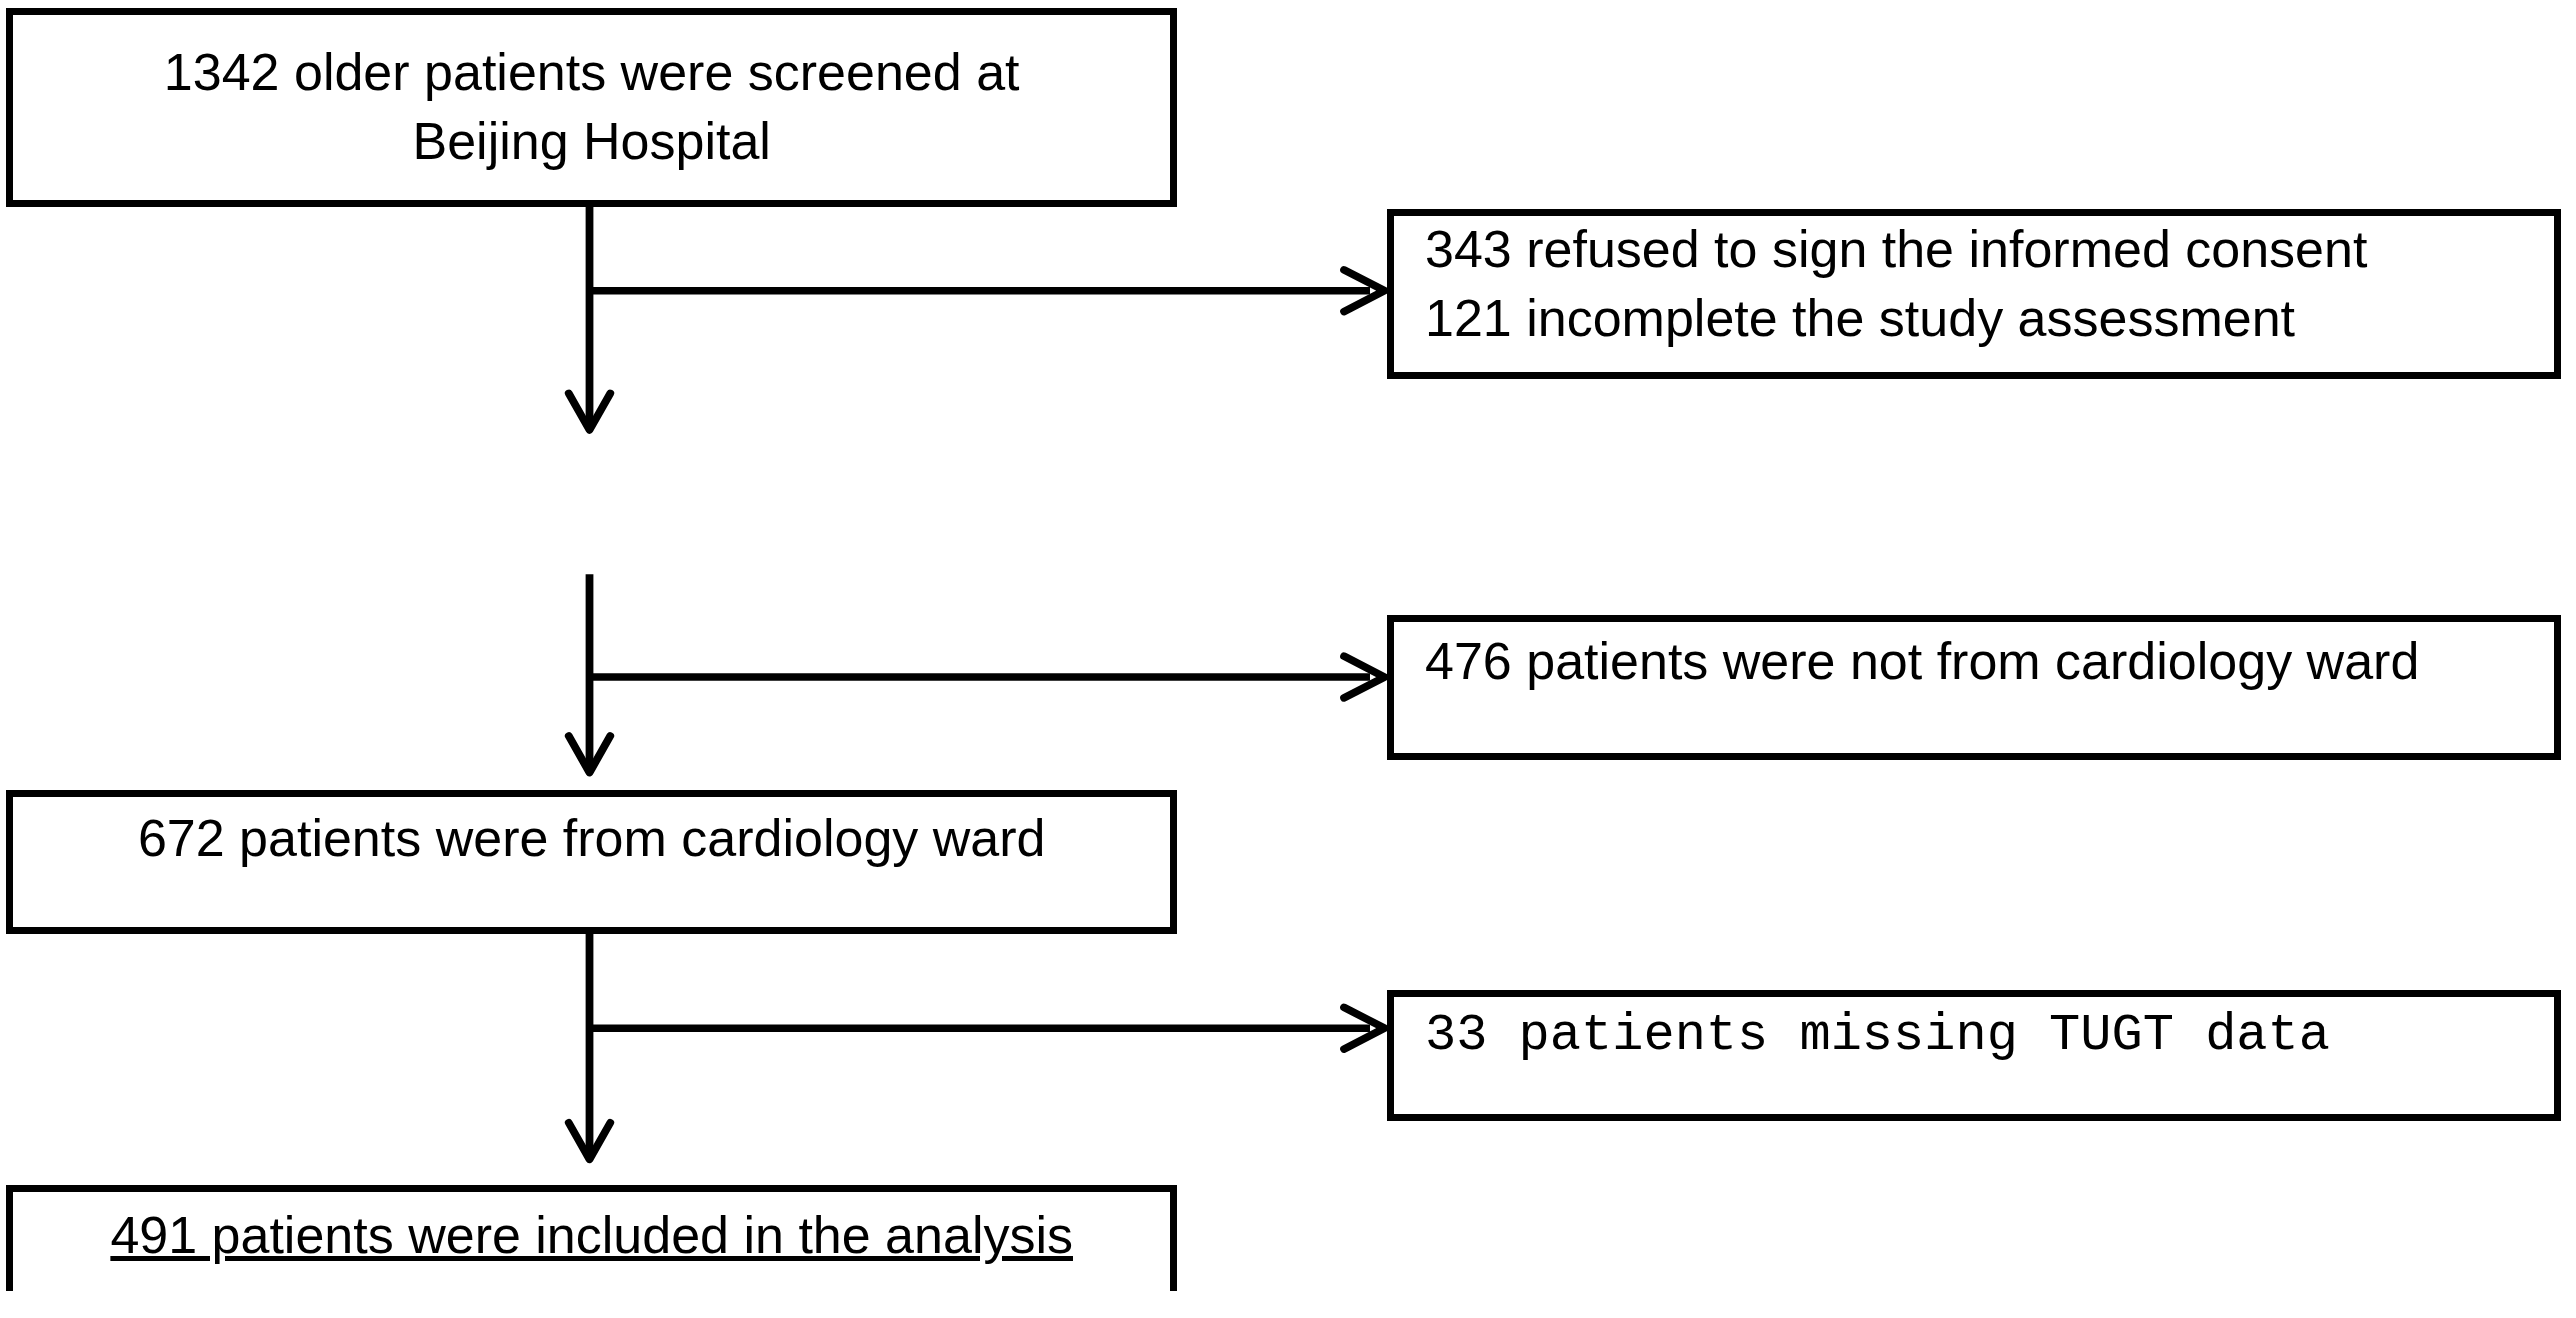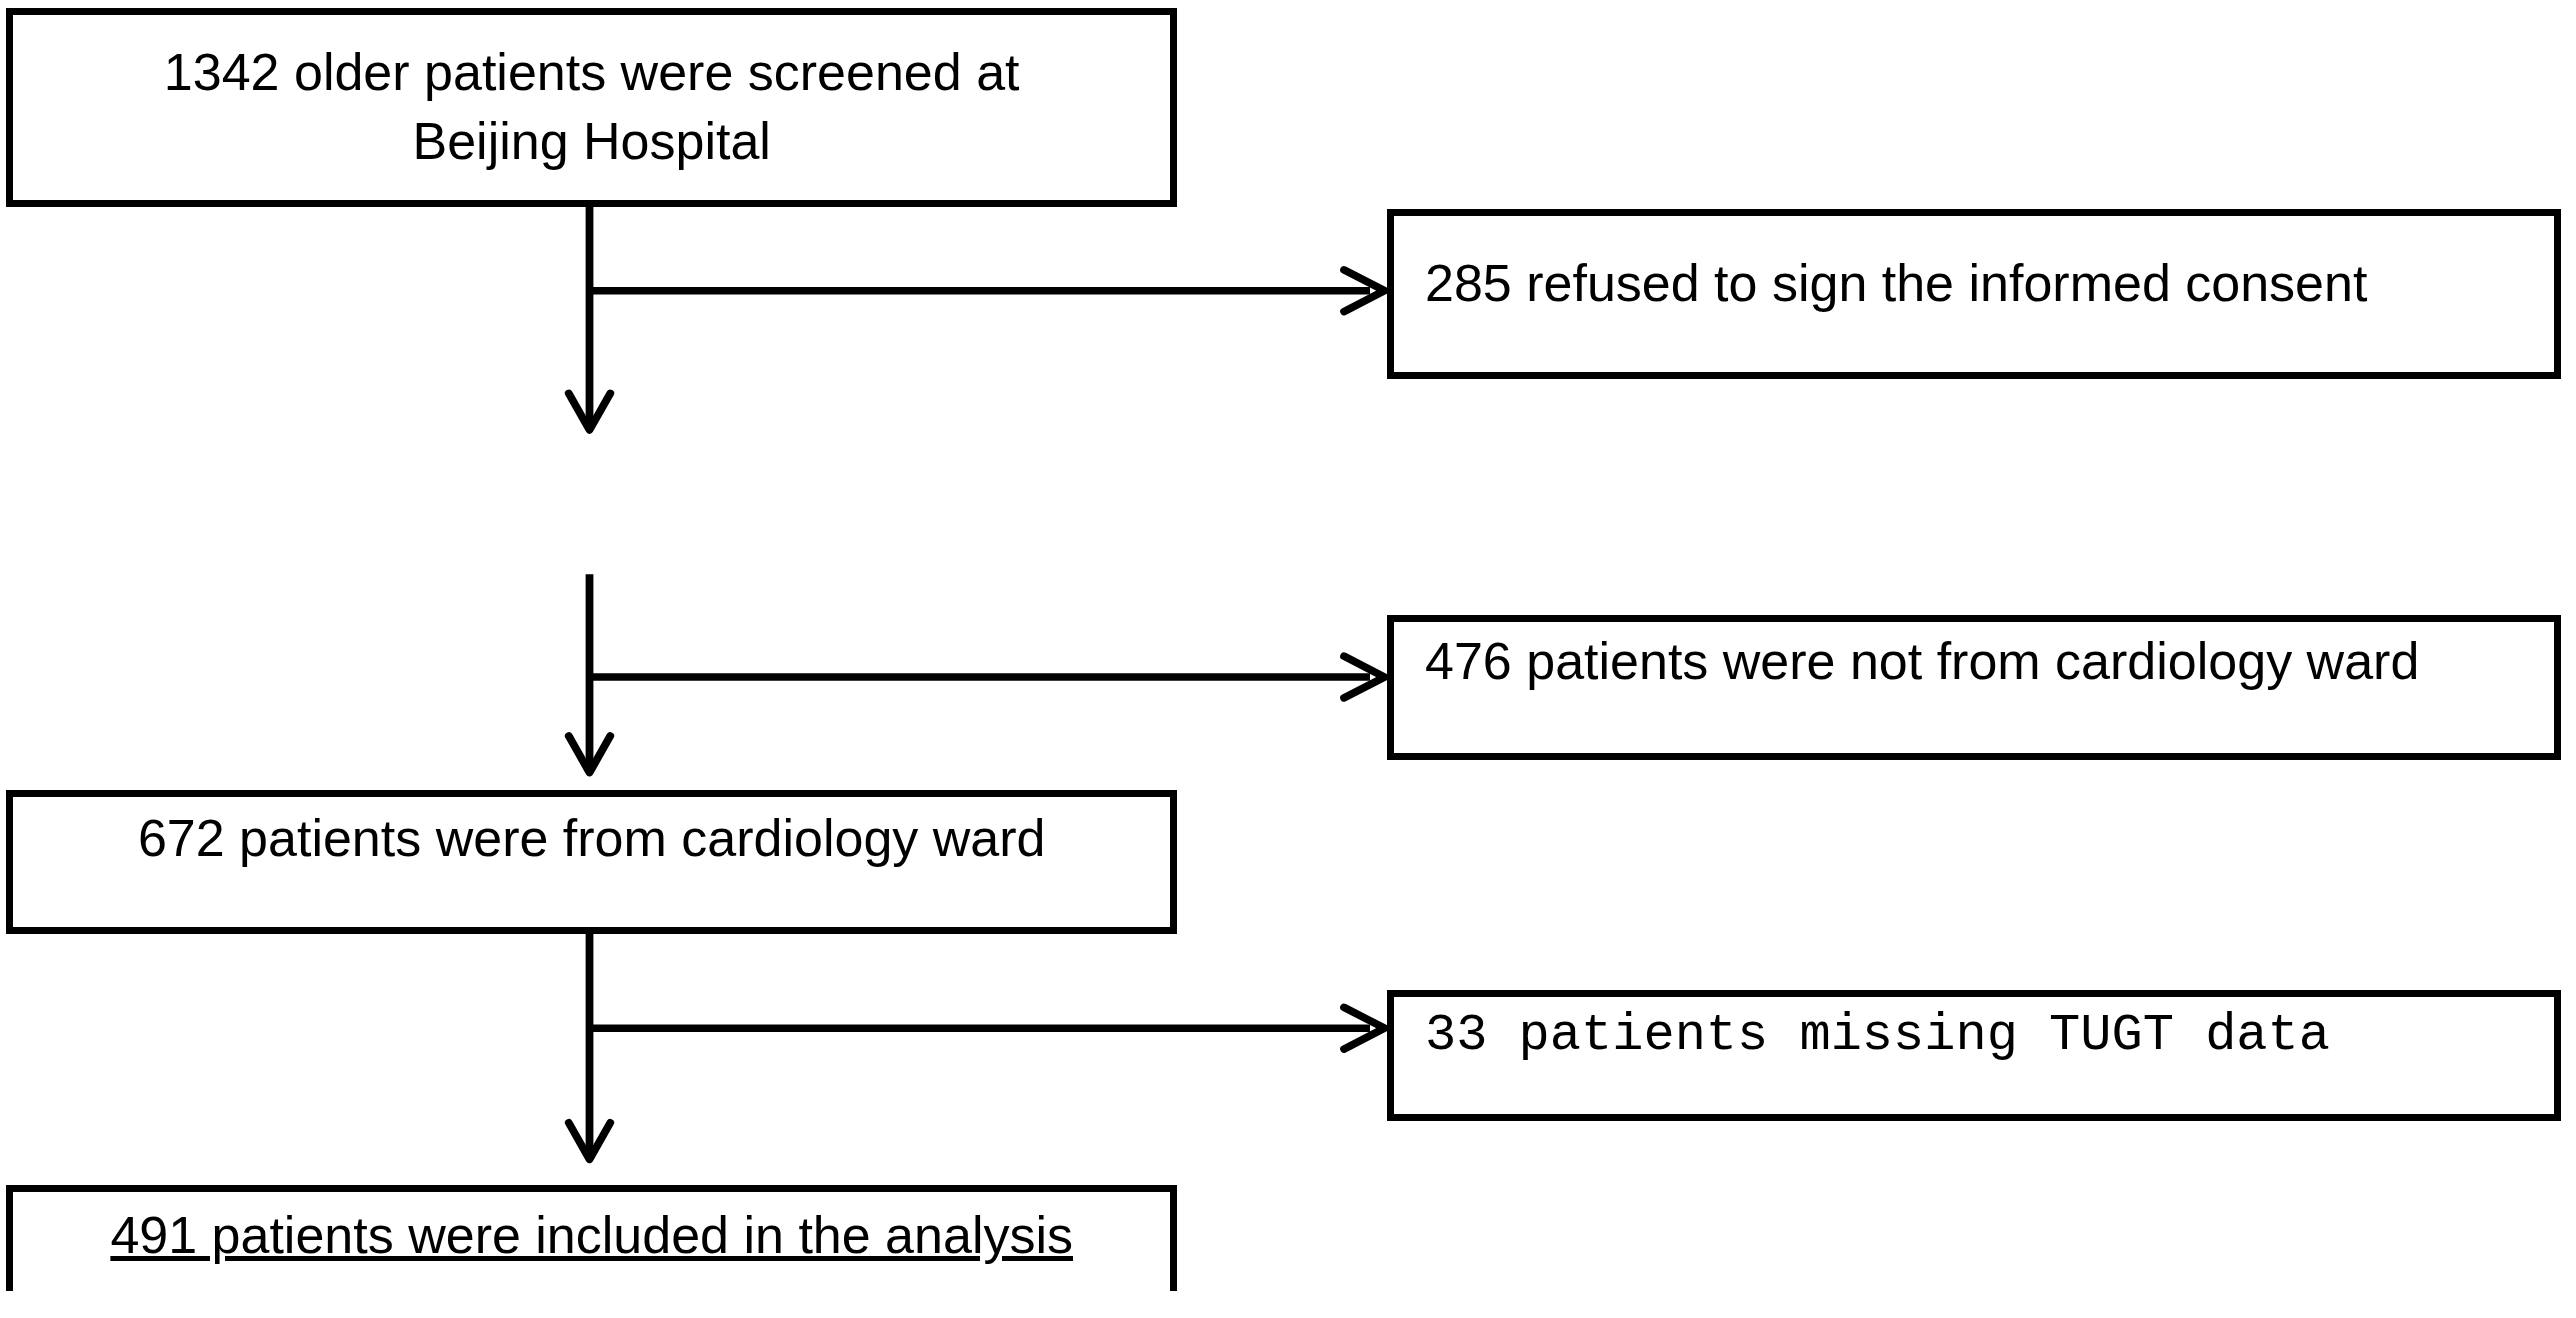--- a/index.html
+++ b/index.html
@@ -75,21 +75,22 @@
 
   <div class="node left-col" style="top:790px; height:144px; padding-bottom:47px;">
     <div class="tline">672 patients were from cardiology ward</div>
   </div>
 
   <div class="node left-col" style="top:1185px; height:132px; padding-bottom:31px;text-decoration:underline;">
     <div class="tline">491 patients were included in the analysis</div>
   </div>
 
   <div class="node right-col" style="top:209px; height:170px; padding-bottom:21px;">
-    <div class="tline">285 refused to sign the informed consent</div>
+    <div class="tline">343 refused to sign the informed consent</div>
+    <div class="tline">121 incomplete the study assessment</div>
   </div>
 
   <div class="node right-col" style="top:615px; height:145px; padding-bottom:52px;">
     <div class="tline">476 patients were not from cardiology ward</div>
   </div>
 
   <div class="node right-col" style="top:990px; height:131px; padding-bottom:40px;font-family:Liberation Mono, monospace;">
     <div class="tline">33 patients missing TUGT data</div>
   </div>
 

